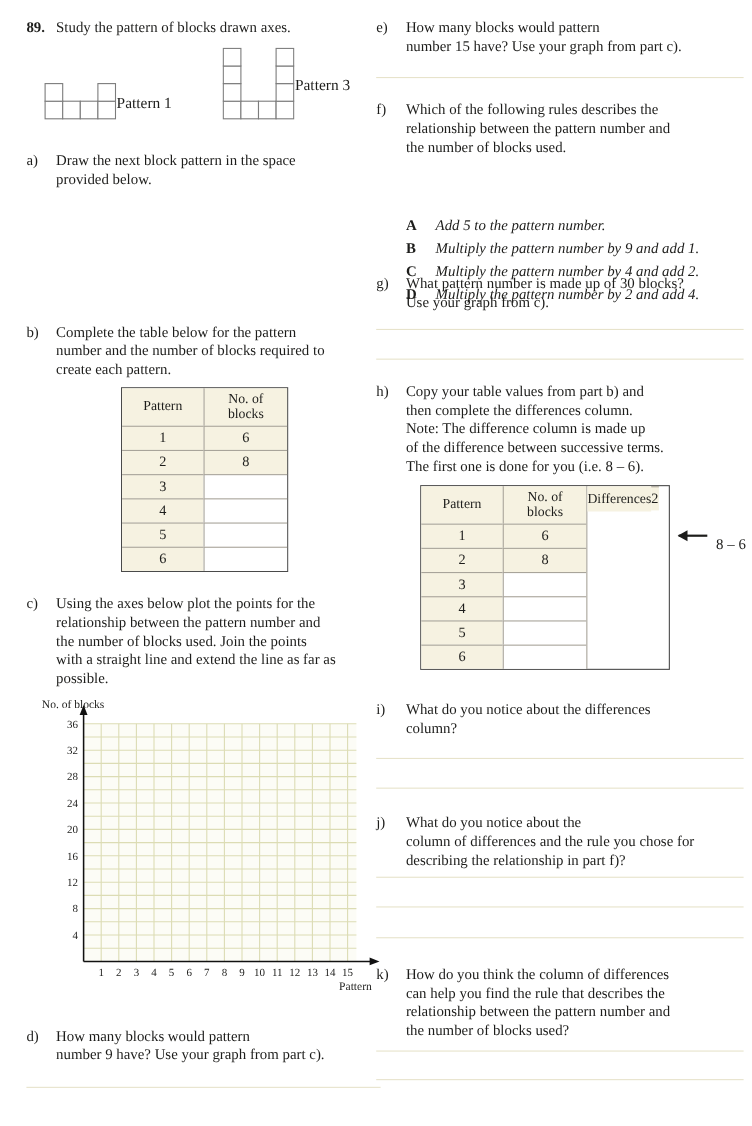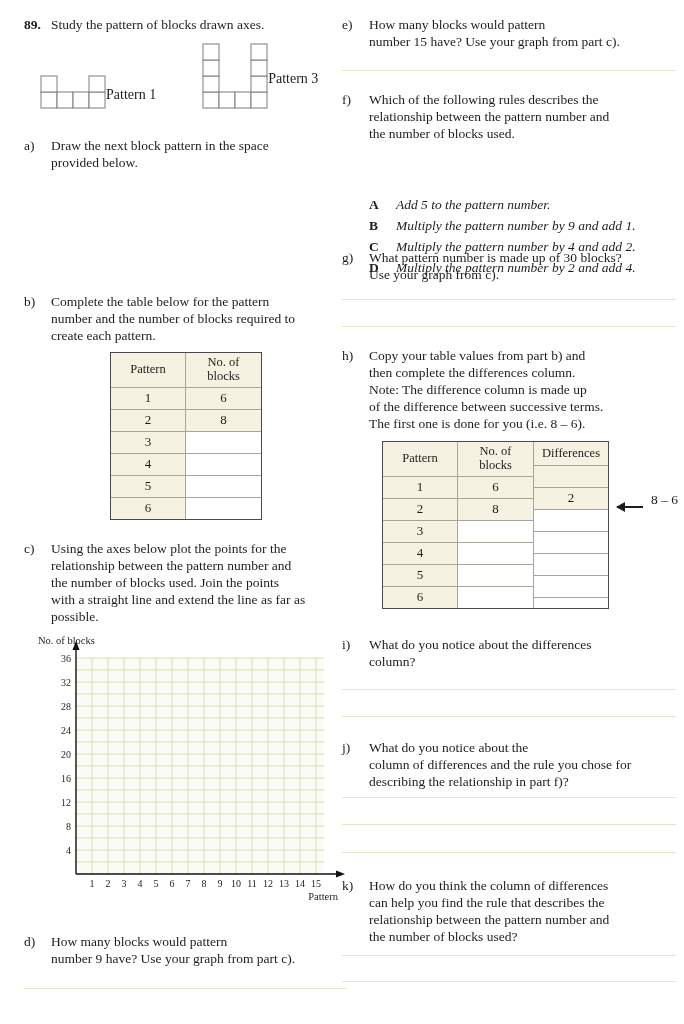--- a/index.html
+++ b/index.html
@@ -55,27 +55,27 @@
     font-size:13px;border-top:1px solid var(--border-light);
   }
   .wtable .trow:first-child .cell{border-top:none;}
   .wtable .cell + .cell{border-left:1px solid var(--border-light);}
   .wtable .head{font-size:12.5px;line-height:1.1;white-space:pre-line;}
   .cream{background:var(--cream);}
   .white{background:#fff;}
 
   .htable-wrap{position:relative;width:max-content;margin-left:40px;margin-top:9px;}
   .htable{display:flex;border:1.4px solid var(--border-dark);width:max-content;}
-  .diffcol{width:75px;border-left:1px solid var(--border-light);display:flex;flex-direction:column;}
+  .diffcol{width:75px;border-left:1px solid var(--border-light);display:flex;flex-direction:row;}
   .diffcol .dcell{
     border-top:1px solid var(--border-light);display:flex;align-items:center;justify-content:center;
     font-size:13px;
   }
   .diffcol .dhead{border-top:none;font-size:12.5px;}
-  .annot{position:absolute;display:flex;align-items:flex-end;height:22px;}
+  .annot{position:absolute;display:flex;align-items:flex-start;height:22px;}
   .arr{width:26px;height:2px;background:#1d1d1b;position:relative;margin-right:8px;flex:none;}
   .arr::before{
     content:"";position:absolute;left:-1px;top:-4px;width:0;height:0;
     border-top:5px solid transparent;border-bottom:5px solid transparent;border-right:9px solid #1d1d1b;
   }
   .annot .atext{font-size:13.5px;white-space:nowrap;}
 
   .graph-wrap{margin-left:12px;margin-top:8px;}
   svg text{font-family:"Liberation Serif","DejaVu Serif",serif;fill:var(--text);}
 </style>

